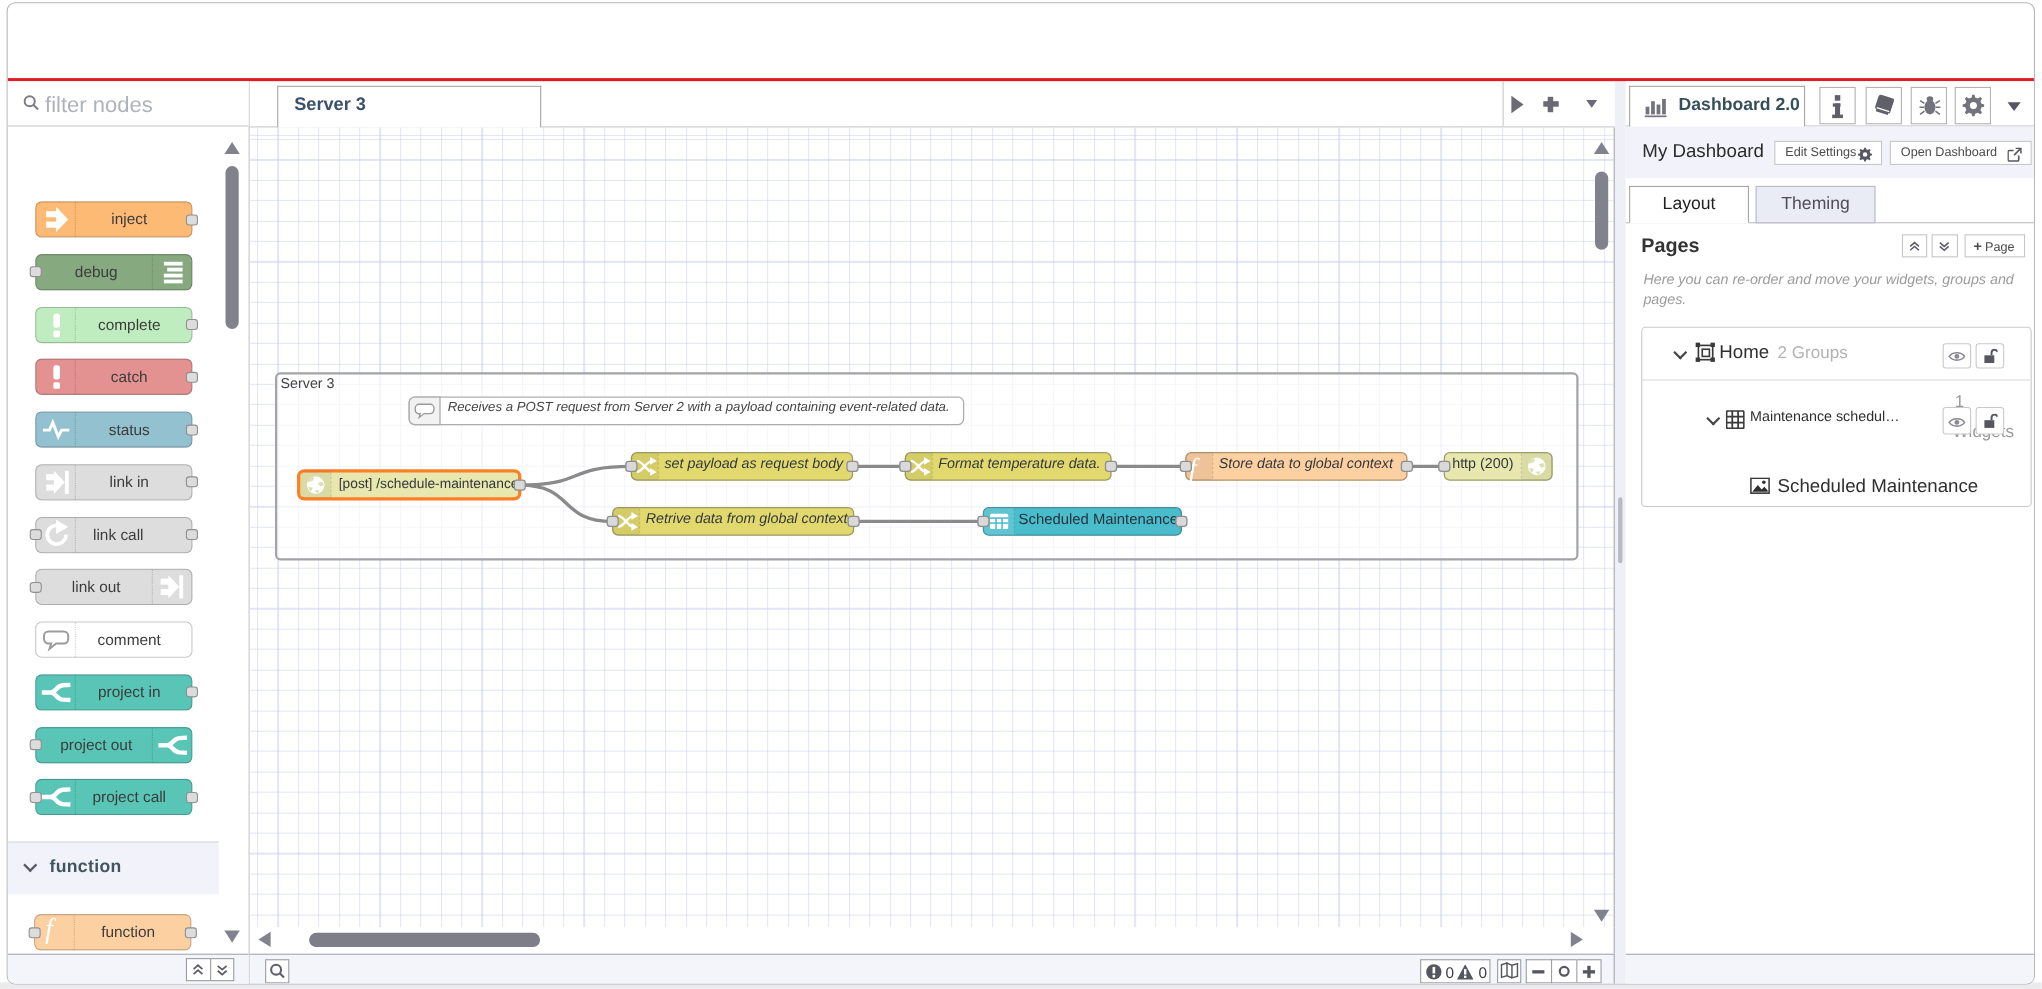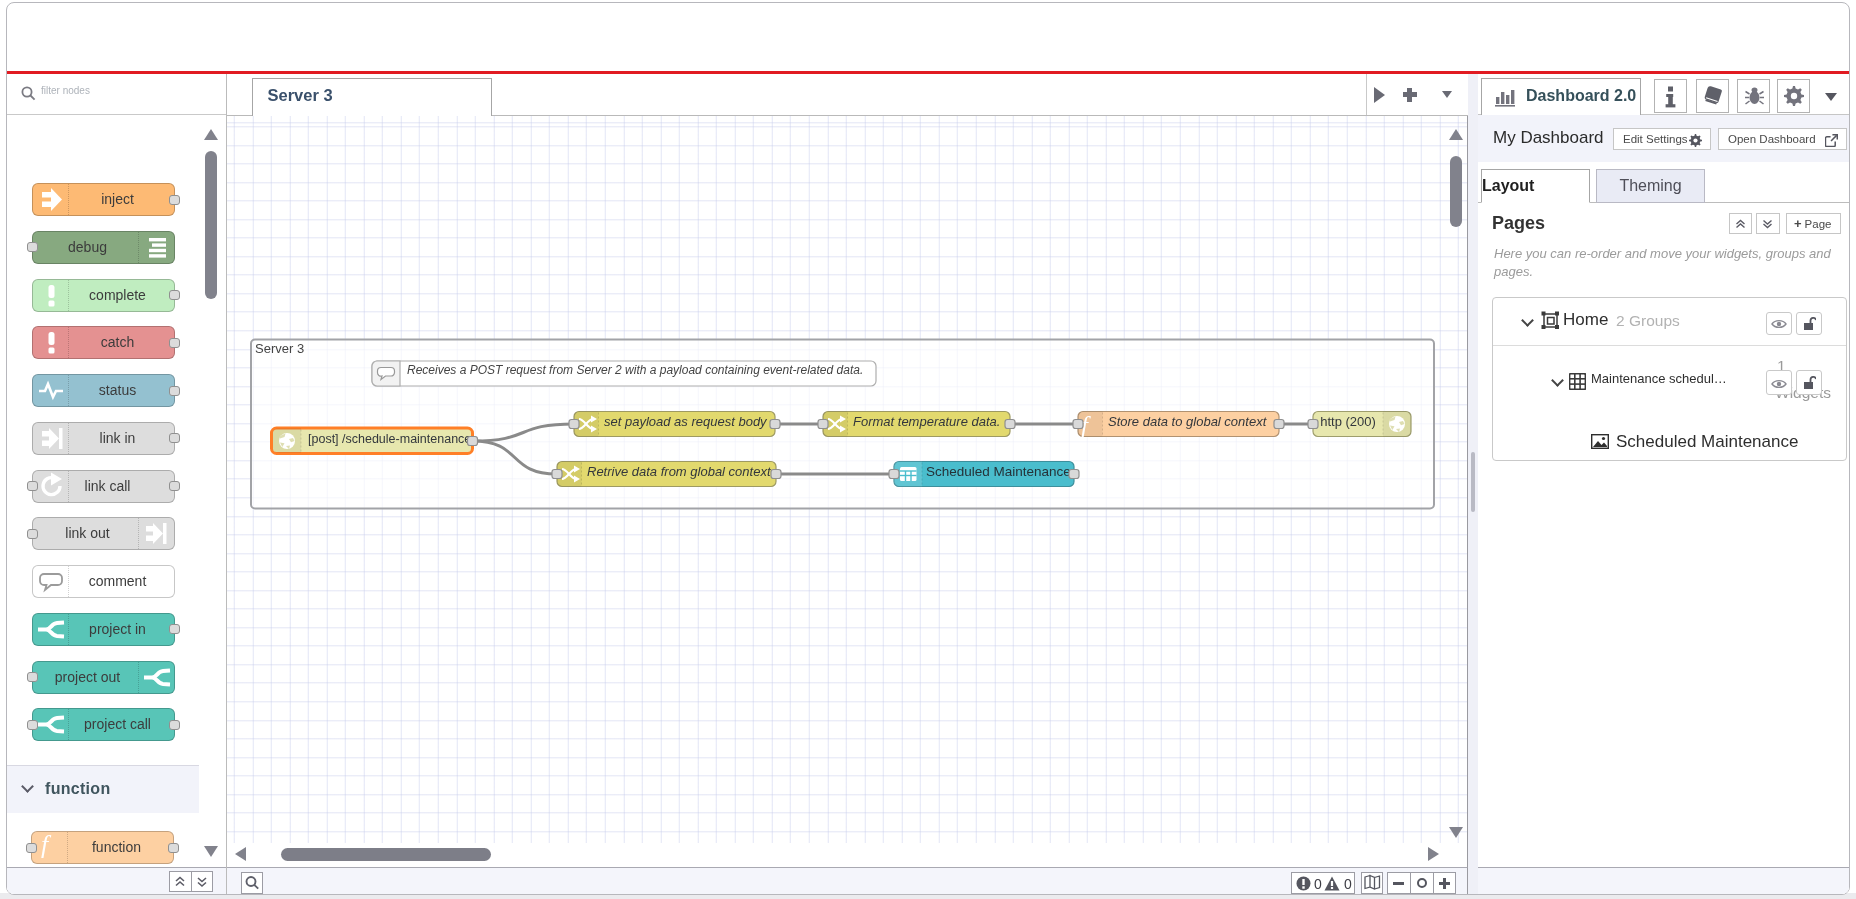--- a/index.html
+++ b/index.html
@@ -11,21 +11,21 @@
   #redline { position:absolute; left:0; top:67.5px; width:1844px; height:3px; background:#e11b22; }
   #logo { position:absolute; left:20px; top:17px; width:29px; height:29px; }
   #title { position:absolute; left:68px; top:21px; font-size:22.5px; color:#eef1f5; letter-spacing:0.3px; }
   #deploy { position:absolute; left:1540px; top:17px; width:157px; height:36px; background:#39465b; border-radius:3px; }
   #deploy .txt { position:absolute; left:61px; top:8px; font-size:17px; color:#8b97a8; }
   #avatar { position:absolute; left:1730px; top:18px; width:32px; height:32px; border-radius:42%; background:#a89c3e; color:#fff; font-size:16px; text-align:center; line-height:32px; }
   .hbar { position:absolute; left:1790px; width:30px; height:4.7px; background:#f2f4f7; }
   
   #palette { position:absolute; left:0; top:70.5px; width:220px; height:822.5px; background:#fff; border-right:1px solid #bbbbbb; }
   #psearch { position:absolute; left:0; top:0; width:219px; height:41px; background:#fff; border-bottom:1px solid #c9c9c9; }
-  #psearch .ph { position:absolute; left:34px; top:11px; font-size:10px; color:#aeb3ba; }
+  #psearch .ph { position:absolute; left:34px; top:11px; font-size:20px; color:#aeb3ba; }
   .pcat { position:absolute; left:0; width:192px; height:48px; background:#f2f3fa; }
   .pcat .nm { position:absolute; left:38px; top:13.5px; font-size:16px; letter-spacing:0.3px; font-weight:bold; color:#40555e; }
   .pnode { position:absolute; left:25px; width:143px; height:33px; border:1px solid rgba(0,0,0,0.22); border-radius:6px; font-size:14px; color:#3c3c3c; }
   .pnode .lbl { position:absolute; top:0; line-height:31px; width:100%; text-align:center; }
   .picon { position:absolute; top:0; width:36px; height:31px; }
   .psep-l { border-right:1px dotted rgba(0,0,0,0.18); left:0; }
   .psep-r { border-left:1px dotted rgba(0,0,0,0.18); right:0; }
   .pport { position:absolute; width:11px; height:10px; background:#dcdcdc; border:1.2px solid #909090; border-radius:3px; top:10.5px; }
   .pport.l { left:-6px; } .pport.r { right:-6px; }
   
@@ -479,21 +479,21 @@
         <svg style="position:absolute;right:8px;top:4.5px" width="13" height="13" viewBox="0 0 14 14">
             <path d="M11 8 V12 a1.5 1.5 0 0 1 -1.5 1.5 H2 A1.5 1.5 0 0 1 0.5 12 V4.5 A1.5 1.5 0 0 1 2 3 H6" fill="none" stroke="#55565f" stroke-width="1.6"></path>
             <path d="M8 0.8 H13.2 V6" fill="none" stroke="#55565f" stroke-width="1.6"></path>
             <line x1="6.5" y1="7.5" x2="12.5" y2="1.5" stroke="#55565f" stroke-width="1.6"></line>
           </svg>
       </div>
     </div>
 
     <div style="position:absolute;left:0;top:128.5px;width:373px;height:1px;background:#bcbcbc;"></div>
     <div class="sbtabs" style="left:3px;top:95.5px;width:109px;height:34px;background:#fff;border:1px solid #a6a6a6;border-bottom:1px solid #fff;z-index:2;">
-      <div style="position:absolute;left:0;top:7px;width:100%;text-align:left;font-weight:bold;color:#1f1f1f;font-size:16px;">Layout</div>
+      <div style="position:absolute;left:0;top:7px;width:100%;text-align:center;font-weight:normal;color:#1f1f1f;font-size:16px;">Layout</div>
     </div>
     <div class="sbtabs" style="left:118px;top:95.5px;width:109px;height:34px;background:#e9ebf5;border:1px solid #b9b9c4;">
       <div style="position:absolute;left:0;top:7px;width:100%;text-align:center;color:#4e4e58;font-size:16px;">Theming</div>
     </div>
     <div id="pagesrow">Pages</div>
     <div class="mbtn" style="left:251px;top:139.5px;width:23px;height:21px;">
         <svg style="position:absolute;left:3px;top:2.5px" width="15" height="14" viewBox="0 0 15 14">
           <path d="M3.5 7 l4 -3.5 l4 3.5 M3.5 10.5 l4 -3.5 l4 3.5" fill="none" stroke="#5c5c66" stroke-width="1.4"></path>
         </svg>
       </div>

